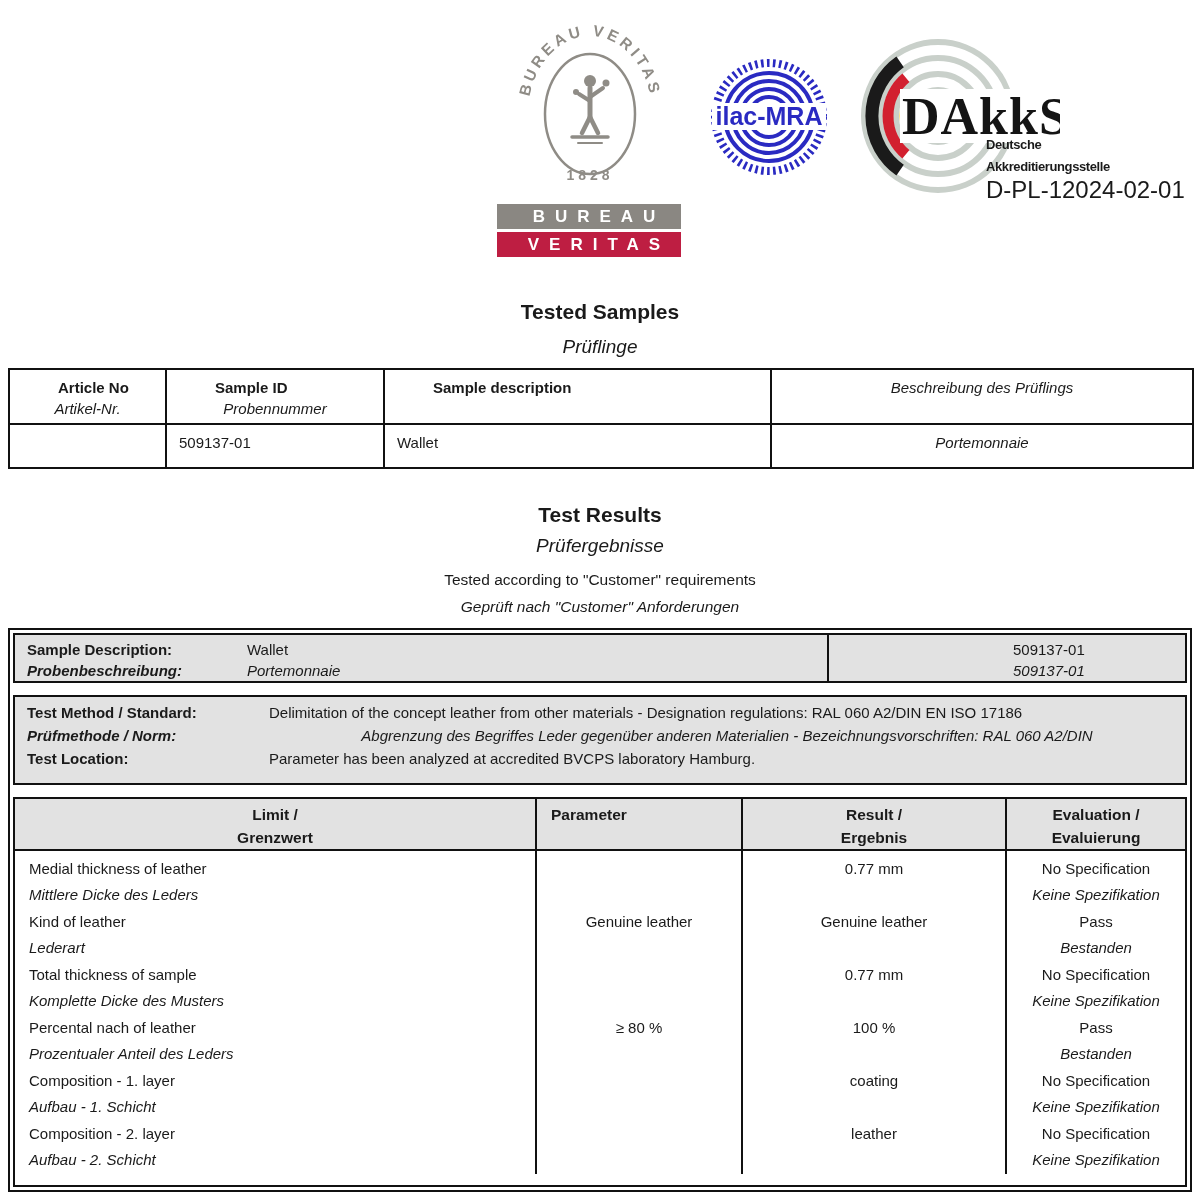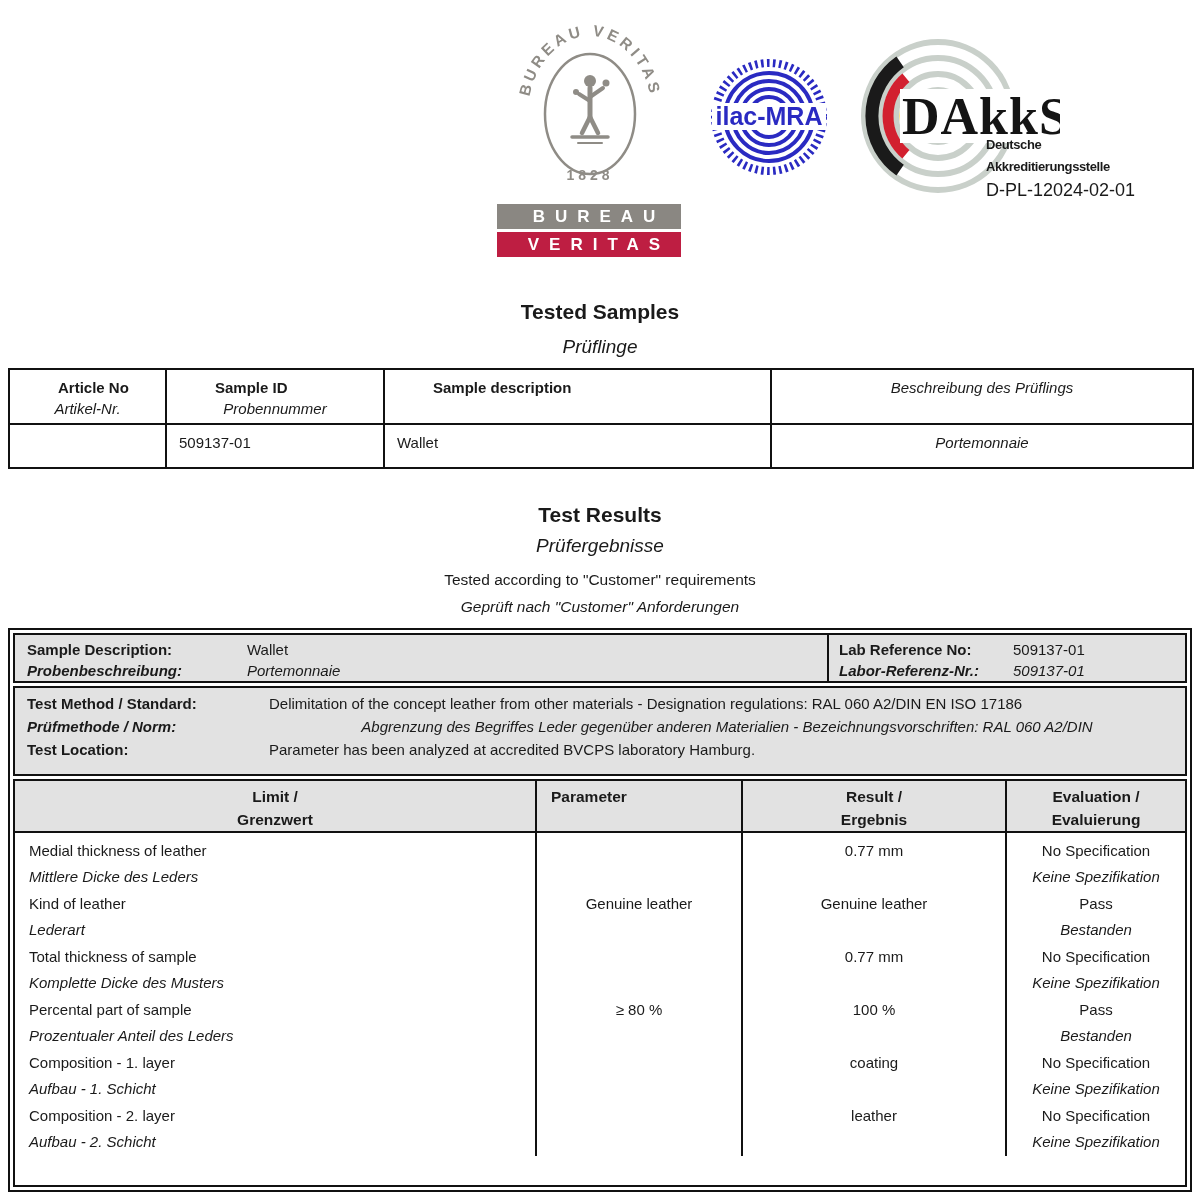--- a/index.html
+++ b/index.html
@@ -15,42 +15,42 @@
   .bv-bars { position: absolute; left: 497px; top: 204px; width: 184px; }
   .bv-bar { height: 25px; display: flex; align-items: center; justify-content: center;
             color: #fff; font-weight: bold; font-size: 17px; letter-spacing: 10px; padding-left: 20px; }
   .bv-bar.gray { background: #8a8782; }
   .bv-bar.red  { background: #be1e42; margin-top: 3px; }
 
   .ilac-logo  { position: absolute; left: 708px; top: 56px; }
   .dakks-logo { position: absolute; left: 850px; top: 36px; }
   .dakks-text { position: absolute; left: 986px; top: 134px; line-height: 22px; }
   .dakks-text .b { font-weight: bold; font-size: 13px; letter-spacing: -0.4px; }
-  .dakks-text .n { font-size: 18px; margin-top: 1px; }
+  .dakks-text .n { font-size: 24px; margin-top: 1px; }
 
   
   .center-block { position: absolute; left: 8px; width: 1184px; text-align: center; }
   .title-en { font-weight: bold; font-size: 21px; }
   .title-de { font-style: italic; font-size: 19px; }
   .sub-en { font-size: 15.5px; }
   .sub-de { font-size: 15.5px; font-style: italic; }
 
   
   .samples-table { position: absolute; left: 8px; top: 368px; width: 1184px;
                    border-collapse: collapse; table-layout: fixed; }
   .samples-table td { border: 2px solid #111; vertical-align: top; padding: 7px 12px 4px 12px;
                       font-size: 15px; line-height: 21px; }
   .samples-table .hrow td { height: 50px; }
   .samples-table .drow td { height: 44px; }
   .en-b { font-weight: bold; margin-left: 36px; }
   .it   { font-style: italic; text-align: center; }
 
   
   .results { position: absolute; left: 8px; top: 628px; width: 1184px; height: 564px;
-             border: 2px solid #111; padding: 3px; display: flex; flex-direction: column; gap: 3px; }
+             border: 2px solid #111; padding: 3px; display: flex; flex-direction: column; gap: 12px; }
   .rbox { border: 2px solid #111; background: #e2e2e2; position: relative; }
   .box1 { height: 50px; }
   .box2 { height: 90px; padding: 5px 0 0 12px; }
   .box3 { flex: 1; background: #ffffff; padding: 0; overflow: hidden; }
 
   .b1-labels-l { position: absolute; left: 12px;  top: 4px; line-height: 21px; }
   .b1-values-l { position: absolute; left: 232px; top: 4px; line-height: 21px; }
   .b1-vdiv     { position: absolute; left: 812px; top: 0; bottom: 0; width: 2px; background: #111; }
   .b1-labels-r { position: absolute; left: 824px; top: 4px; line-height: 21px; }
   .b1-values-r { position: absolute; left: 998px; top: 4px; line-height: 21px; }
@@ -184,24 +184,20 @@
     <div class="rbox box1">
       <div class="b1-labels-l">
         <div class="bold">Sample Description:</div>
         <div class="bi">Probenbeschreibung:</div>
       </div>
       <div class="b1-values-l">
         <div>Wallet</div>
         <div class="it">Portemonnaie</div>
       </div>
       <div class="b1-vdiv"></div>
-      <div class="b1-labels-r">
-        <div class="bold">Lab Reference No:</div>
-        <div class="bi">Labor-Referenz-Nr.:</div>
-      </div>
       <div class="b1-values-r">
         <div>509137-01</div>
         <div class="it">509137-01</div>
       </div>
     </div>
 
     <div class="rbox box2">
       <div class="b2-row">
         <div class="bold">Test Method / Standard:</div>
         <div>Delimitation of the concept leather from other materials - Designation regulations: RAL 060 A2/DIN EN ISO 17186</div>
@@ -269,21 +265,21 @@
         <div class="pt-c c4">No Specification</div>
       </div>
       <div class="pt-line de-line">
         <div class="pt-c c1 vr">Komplette Dicke des Musters</div>
         <div class="pt-c c2 vr"></div>
         <div class="pt-c c3 vr"></div>
         <div class="pt-c c4">Keine Spezifikation</div>
       </div>
 
       <div class="pt-line">
-        <div class="pt-c c1 vr">Percental part of sample</div>
+        <div class="pt-c c1 vr">Percental nach of leather</div>
         <div class="pt-c c2 vr">≥ 80 %</div>
         <div class="pt-c c3 vr">100 %</div>
         <div class="pt-c c4">Pass</div>
       </div>
       <div class="pt-line de-line">
         <div class="pt-c c1 vr">Prozentualer Anteil des Leders</div>
         <div class="pt-c c2 vr"></div>
         <div class="pt-c c3 vr"></div>
         <div class="pt-c c4">Bestanden</div>
       </div>

